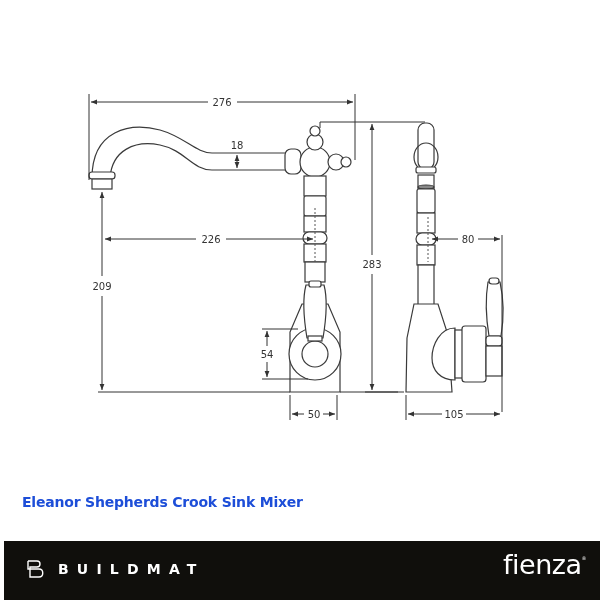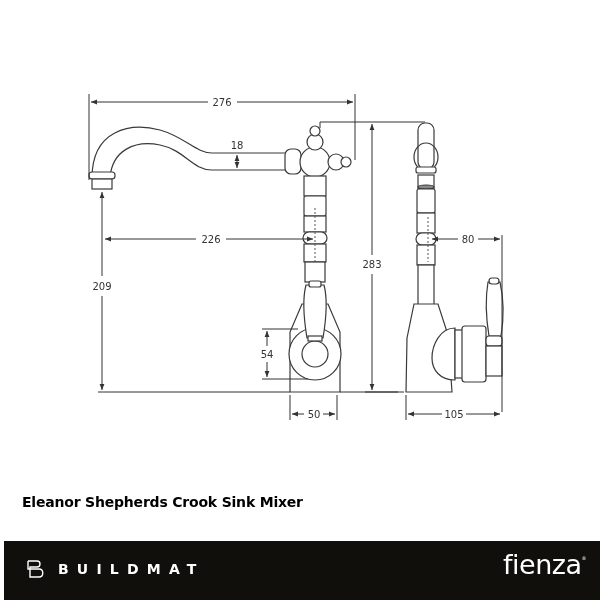--- a/index.html
+++ b/index.html
@@ -2,21 +2,21 @@
 <html><head>
 <meta charset="utf-8">
 <style>
   html, body { margin: 0; padding: 0; background: #ffffff; }
   body { width: 600px; height: 600px; position: relative; overflow: hidden; font-family: "Liberation Sans", sans-serif; }
   #drawing { position: absolute; left: 0; top: 0; width: 600px; height: 480px; }
   .dim-text { font-family: "DejaVu Sans", sans-serif; font-size: 10px; fill: #333; }
   .ln { stroke: #333; stroke-width: 1; fill: none; }
   .part { stroke: #3a3a3a; stroke-width: 1.2; fill: #fff; }
   .dash { stroke: #555; stroke-width: 1; stroke-dasharray: 2 2; fill: none; }
-  #title { position: absolute; left: 22px; top: 494px; font-family: "DejaVu Sans", sans-serif; font-size: 14px; font-weight: bold; color: #000000; letter-spacing: -0.2px; }
+  #title { position: absolute; left: 22px; top: 494px; font-family: "DejaVu Sans", sans-serif; font-size: 14px; font-weight: bold; color: #1d4ed8; letter-spacing: -0.2px; }
   #footer { position: absolute; left: 4px; top: 541px; width: 600px; height: 73px; background: #100f0c; }
   #buildmat { position: absolute; left: 22px; top: 18px; display: flex; align-items: center; }
   #buildmat-text { color: #fff; font-family: "DejaVu Sans", sans-serif; font-weight: bold; font-size: 14px; letter-spacing: 8.2px; margin-left: 12px; }
   #fienza { position: absolute; right: 18px; top: 8px; color: #fff; font-family: "DejaVu Sans", sans-serif; font-size: 27px; letter-spacing: -0.5px; }
   #fienza-reg { font-size: 5px; vertical-align: top; position: relative; top: 6px; }
 </style>
 </head>
 <body>
 
 <svg id="drawing" viewBox="0 0 600 480" xmlns="http://www.w3.org/2000/svg">

